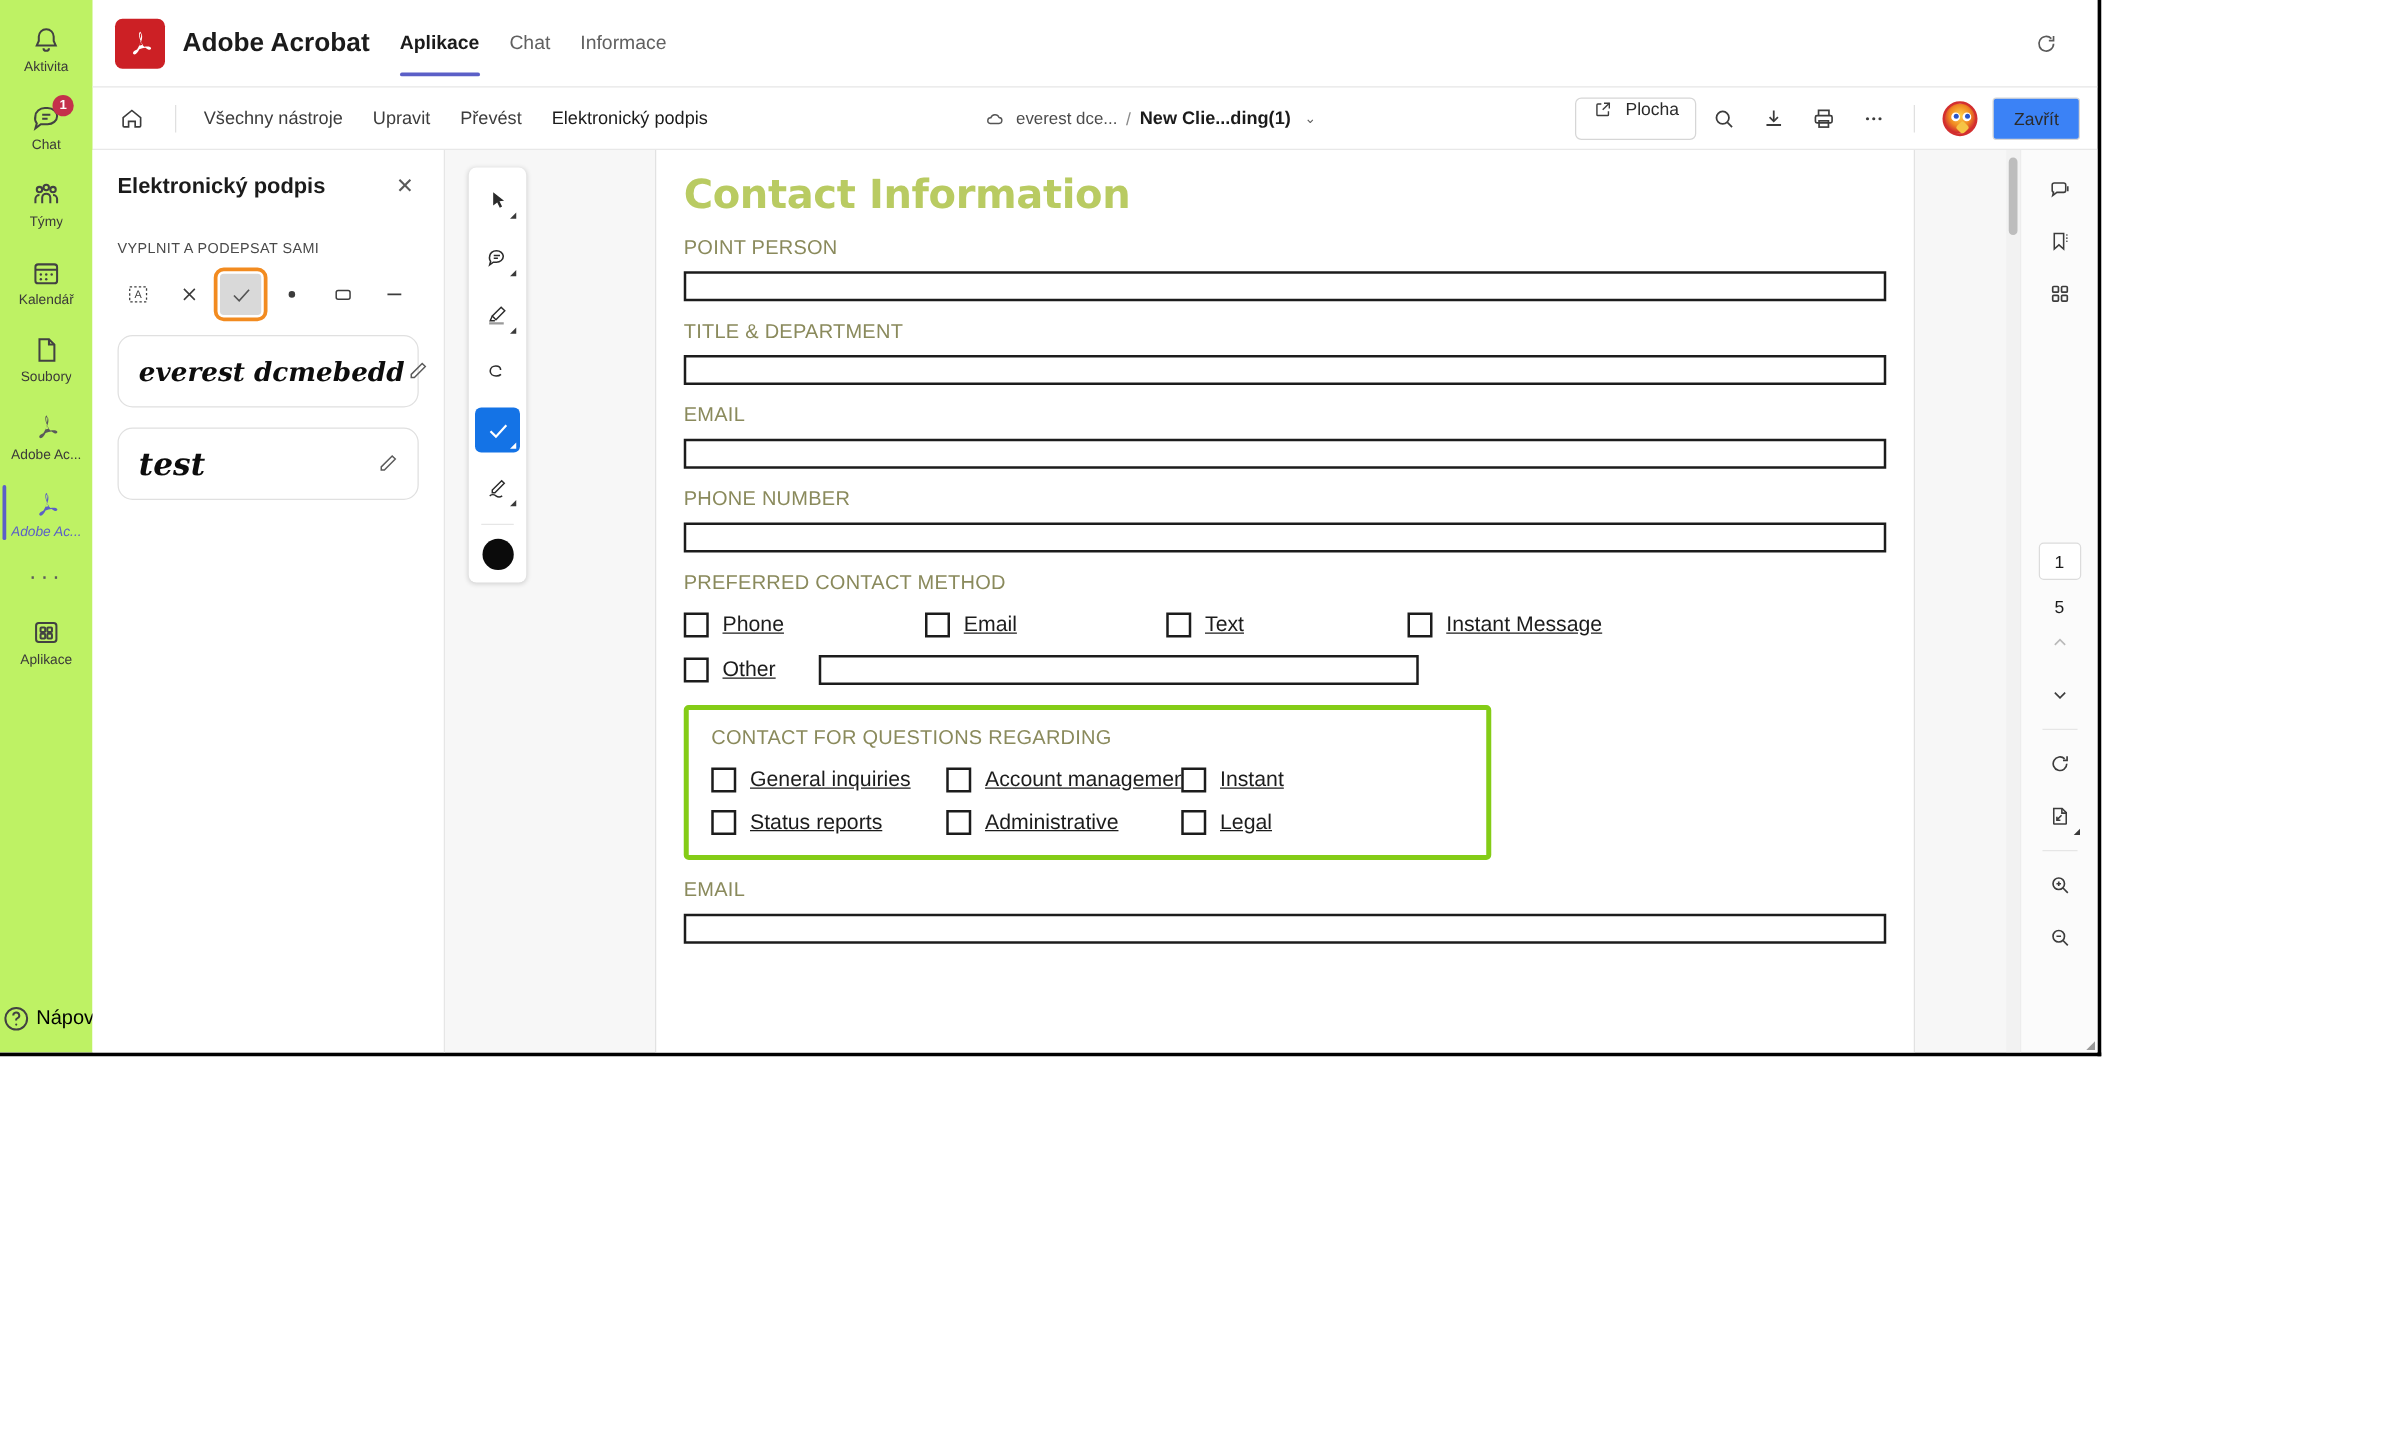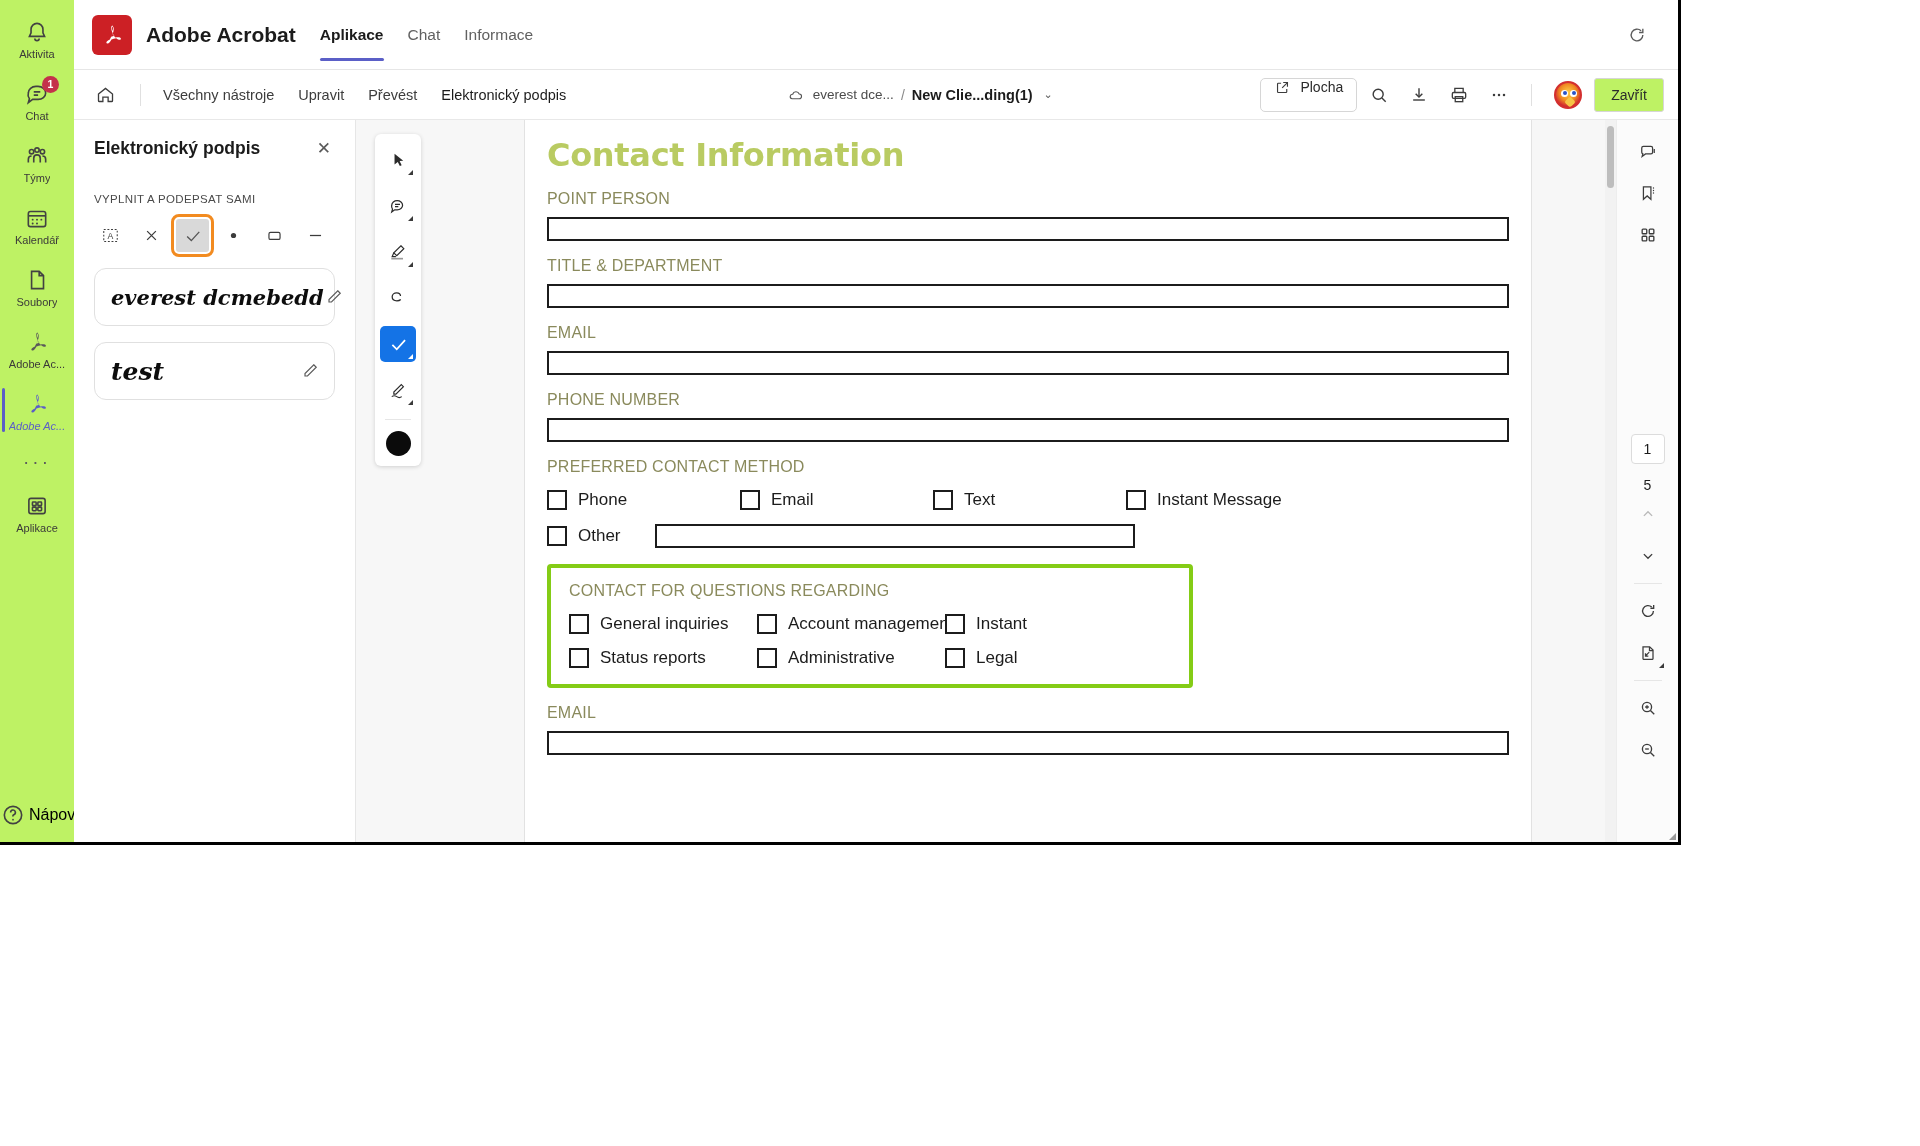--- a/index.html
+++ b/index.html
@@ -119,21 +119,21 @@
     width: 28px; height: 28px; border-radius: 50%; margin: 0 8px;
     background: radial-gradient(circle at 50% 40%, #ffd24a 0%, #f08a22 45%, #d32f2f 72%, #b71c1c 100%);
     border: 2px solid #d32f2f; position: relative; overflow: hidden; cursor: pointer;
   }
   .avatar .eye { position:absolute; width:7px; height:7px; border-radius:50%; background:#fff; top:7px;}
   .avatar .eye.l { left:5px;} .avatar .eye.r{ left:14px;}
   .avatar .eye::after{content:"";position:absolute;width:4px;height:4px;border-radius:50%;background:#2a54c9;top:1.5px;left:1.5px;}
   .avatar .beak{position:absolute;width:8px;height:8px;background:#f6c445;border-radius:2px;top:15px;left:10px;transform:rotate(45deg);}
   .zavrit-btn {
     height: 34px; border: 1px solid #d6d6d6; border-radius: 3px;
-    display:flex; align-items:center; padding: 0 16px; font-size: 14px; color:#2b2b2b; cursor:pointer; background:#bef264;
+    display:flex; align-items:center; padding: 0 16px; font-size: 14px; color:#2b2b2b; cursor:pointer; background:#3b82f6;
   }
 
   
   .acro-body { flex: 1; display: flex; min-height: 0; position: relative; }
 
   
   .sig-panel {
     width: 282px; flex: 0 0 282px; border-right: 1px solid #e6e6e6;
     padding: 18px 20px 0 20px; background: #fff;
   }
@@ -177,21 +177,21 @@
   .page {
     width: 1006px; background: #fff; box-shadow: 0 0 0 1px #e2e2e2;
     padding: 10px 22px 0 22px; position: relative;
   }
   .doc-title { font-family: "DejaVu Sans", sans-serif; font-size: 32px; font-weight: bold; color: #b9cb62; letter-spacing: -0.3px; margin: 6px 0 14px 0;}
   .f-label { font-size: 16px; color: #8a8a5c; letter-spacing: .2px; margin-top: 16px; }
   .f-input { height: 24px; border: 2px solid #1c1c1c; margin-top: 9px; background:#fff;}
   .cb-row { display: flex; align-items: center; margin-top: 14px; }
   .cb-cell { display: flex; align-items: center; gap: 11px; }
   .cb-box { width: 20px; height: 20px; border: 2px solid #1c1c1c; background:#fff; flex:0 0 20px; cursor:pointer;}
-  .cb-text { font-size: 17px; color: #1c1c1c; white-space: nowrap; }
+  .cb-text { font-size: 17px; color: #1c1c1c; white-space: nowrap; text-decoration: underline; }
   .other-input { flex: 1; height: 24px; border: 2px solid #1c1c1c; margin-left: 34px; margin-right: 374px;}
   .qbox {
     margin-top: 16px; border: 4px solid #84cc16; border-radius: 4px;
     padding: 14px 18px 16px 18px; width: 646px;
   }
   .qbox .f-label { margin-top: 0; }
 
   
   .rrail {
     width: 62px; flex: 0 0 62px; background: #fbfbfb; border-left: 1px solid #ededed;

